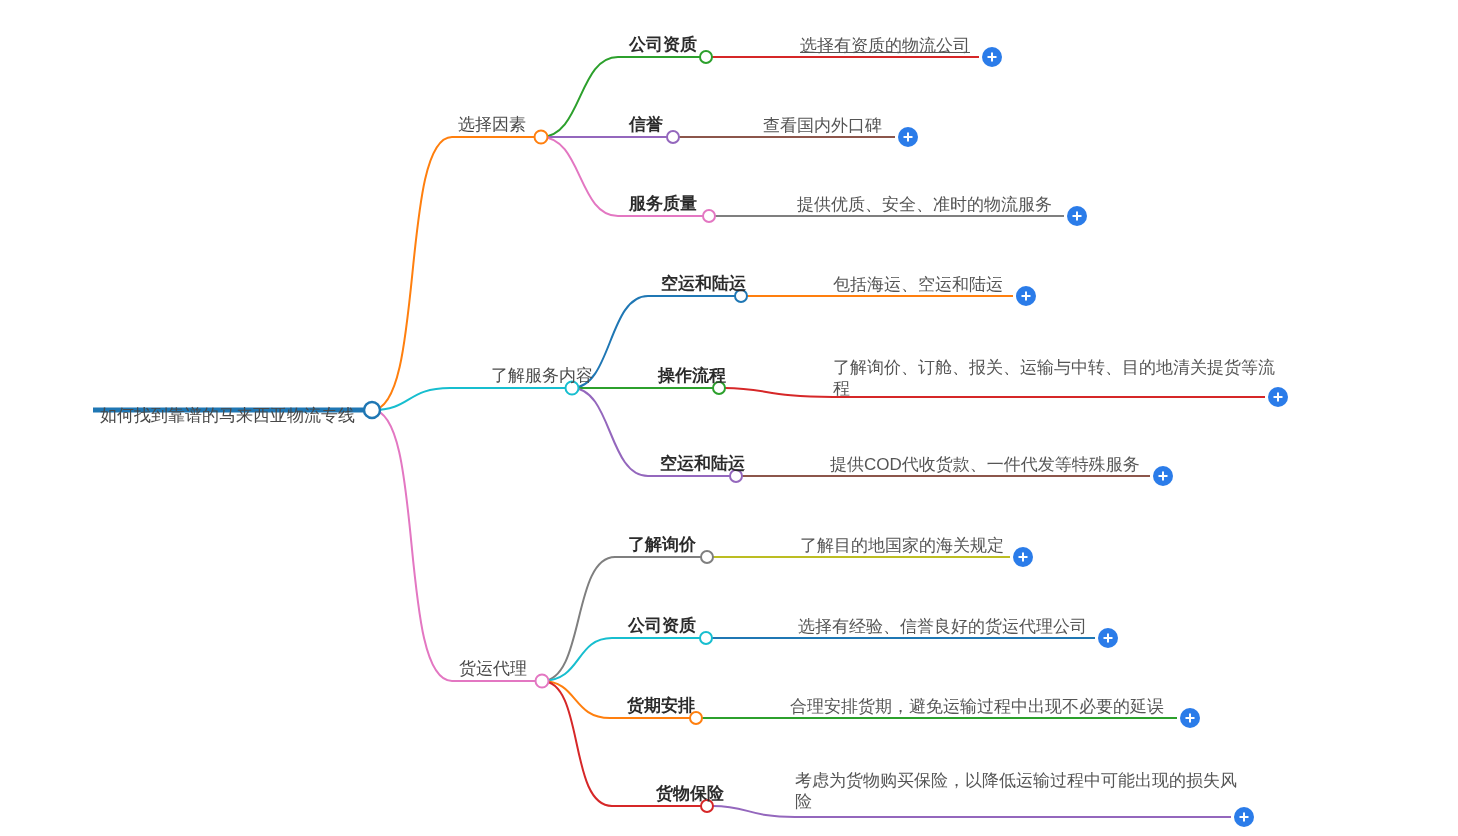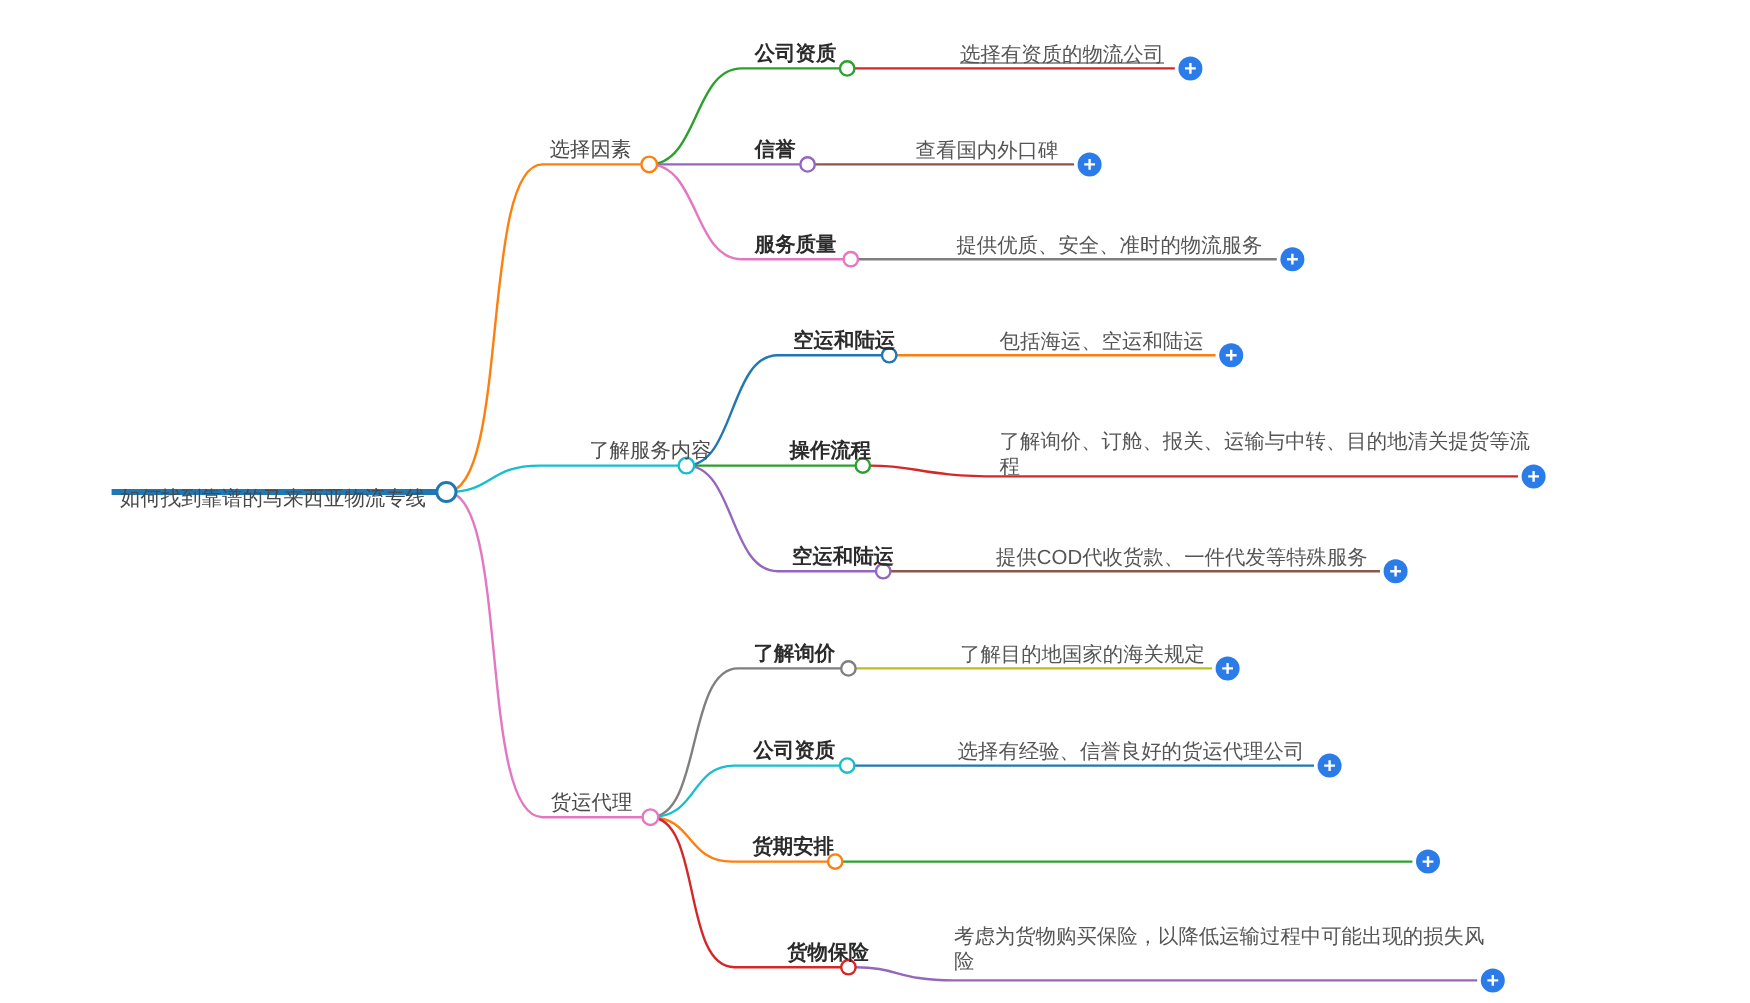--- a/index.html
+++ b/index.html
@@ -133,17 +133,18 @@
   <div class="label bold" style="left:660px;top:453px;">空运和陆运</div>
   <div class="label leaf" style="left:830px;top:454px;">提供COD代收货款、一件代发等特殊服务</div>
 
   <div class="label bold" style="left:628px;top:534px;">了解询价</div>
   <div class="label leaf" style="left:800px;top:535px;">了解目的地国家的海关规定</div>
 
   <div class="label bold" style="left:628px;top:615px;">公司资质</div>
   <div class="label leaf" style="left:798px;top:616px;">选择有经验、信誉良好的货运代理公司</div>
 
   <div class="label bold" style="left:627px;top:695px;">货期安排</div>
+  <div class="label leaf" style="left:790px;top:696px;">合理安排货期，避免运输过程中出现不必要的延误</div>
 
   <div class="label bold" style="left:628px;top:783px;margin-left:28px;">货物保险</div>
   <div class="label leaf wrap" style="left:795px;top:770px;">考虑为货物购买保险，以降低运输过程中可能出现的损失风险</div>
 
 </div>
 
 </body></html>

